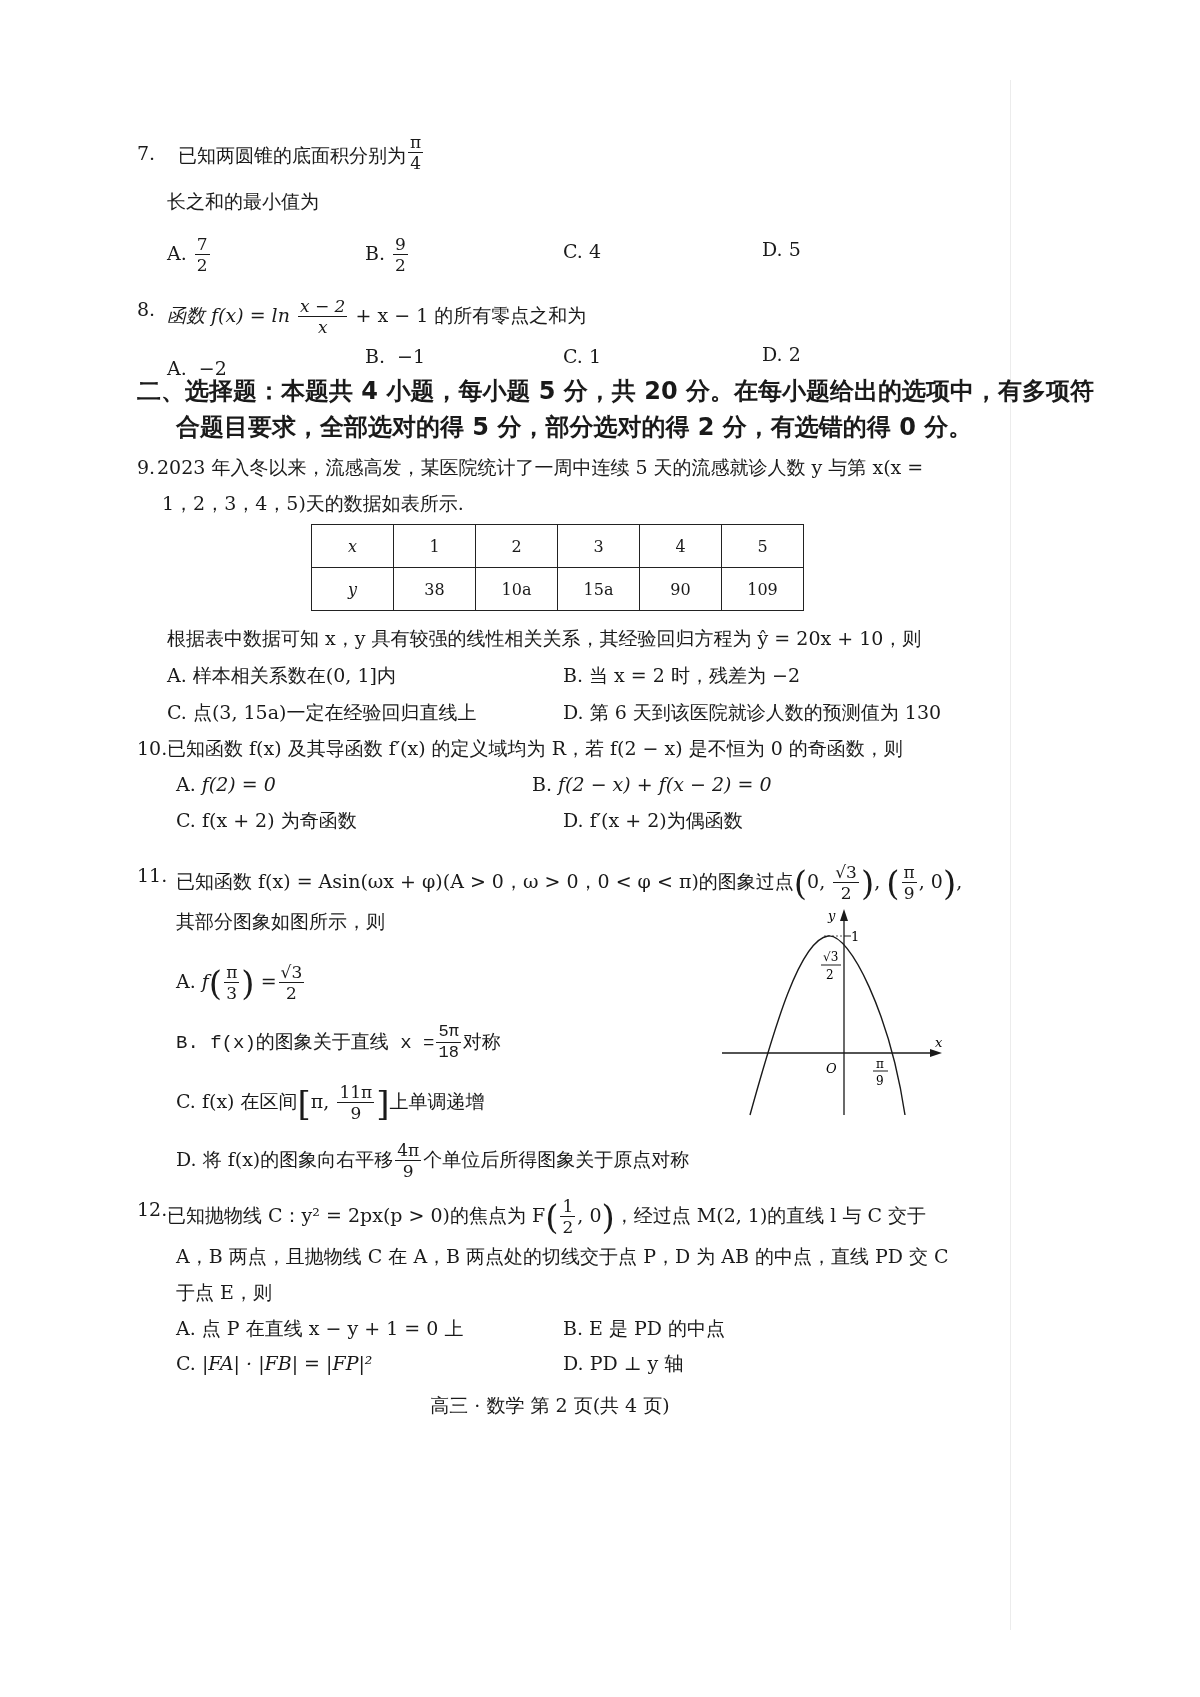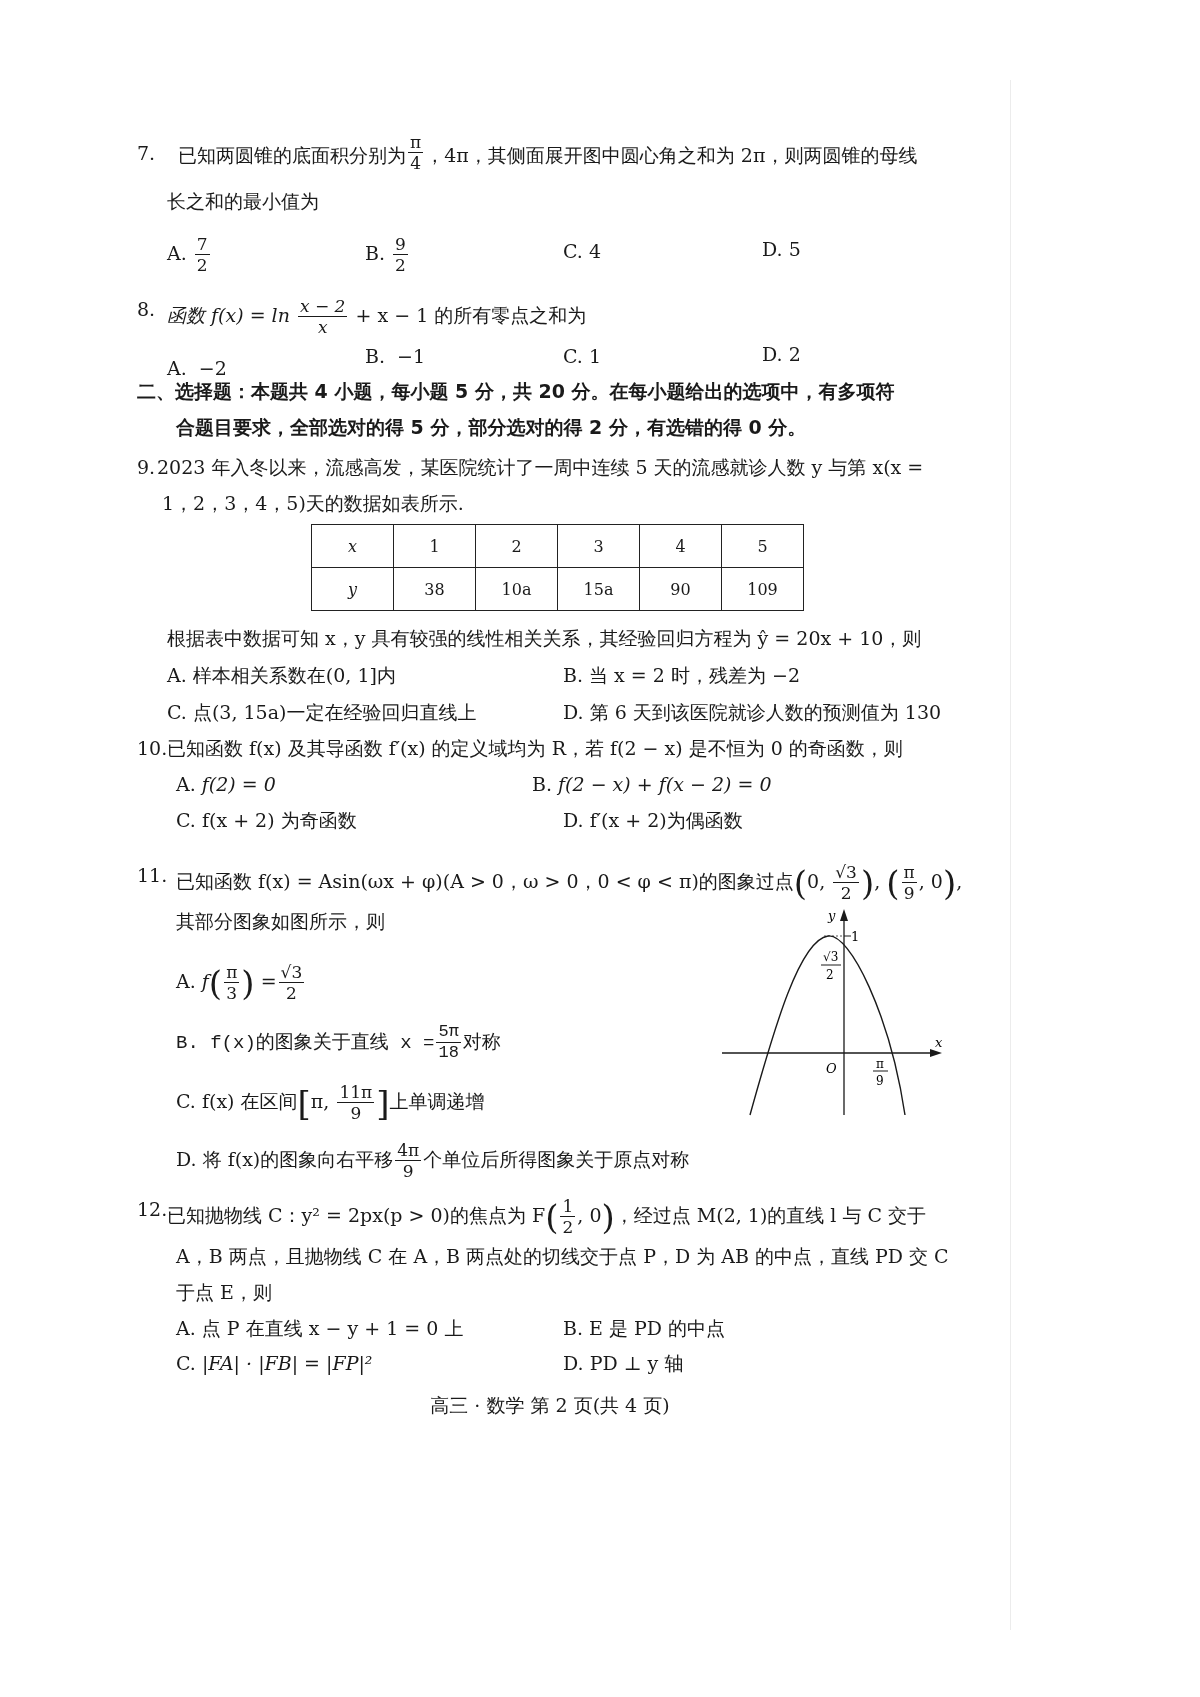--- a/index.html
+++ b/index.html
@@ -5,21 +5,21 @@
   html, body { margin: 0; padding: 0; background: #ffffff; }
   body {
     width: 1200px; height: 1697px; position: relative; overflow: hidden;
     font-family: "DejaVu Serif", "Liberation Serif", serif;
     color: #1a1a1a;
   }
   .right-edge { position: absolute; left: 1010px; top: 80px; width: 1px; height: 1550px; background: #ececec; }
   .line { position: absolute; font-size: 19px; line-height: 26px; white-space: nowrap; }
   .qnum { position: absolute; font-size: 19px; line-height: 26px; }
   .opt { position: absolute; font-size: 19px; line-height: 26px; white-space: nowrap; }
-  .bold { font-weight: bold; font-family: "DejaVu Sans", "Liberation Sans", sans-serif; font-size: 19px; }
+  .bold { font-weight: bold; font-family: "DejaVu Sans", "Liberation Sans", sans-serif; font-size: 24px; }
   i, .it { font-style: italic; }
   .frac { display: inline-block; vertical-align: middle; text-align: center; font-size: 17px; line-height: 20px; margin: 0 2px; }
   .frac .num { display: block; border-bottom: 1.2px solid #1a1a1a; padding: 0 2px; }
   .frac .den { display: block; padding: 0 2px; }
   .bigparen { font-size: 34px; vertical-align: middle; font-weight: 300; line-height: 20px; }
   table.data {
     position: absolute; left: 311px; top: 524px; border-collapse: collapse;
     font-size: 16px;
   }
   table.data td {
@@ -30,21 +30,21 @@
   svg.graph { position: absolute; left: 720px; top: 905px; }
 </style>
 </head>
 <body>
 
 <div class="right-edge"></div>
 
 <div>
   <span class="qnum" style="left:137px; top:140px;">7.</span>
   <div class="line" style="left:178px; top:140px;">
-    <span>已知两圆锥的底面积分别为</span><span class="frac" style="margin-top:-8px;"><span class="num">π</span><span class="den">4</span></span><span>，4π，其侧面展开图中圆心角之和为 2π，则两圆锥的母线</span>
+    <span>已知两圆锥的底面积分别为</span><span class="frac" style="margin-top:-8px;"><span class="num">π</span><span class="den">4</span></span>
   </div>
   <div class="line" style="left:167px; top:188px;">长之和的最小值为</div>
   <div class="opt" style="left:167px; top:234px;">
     <span>A.</span>
     <span class="frac"><span class="num">7</span><span class="den">2</span></span>
   </div>
   <div class="opt" style="left:365px; top:234px;">
     <span>B.</span>
     <span class="frac"><span class="num">9</span><span class="den">2</span></span>
   </div>

